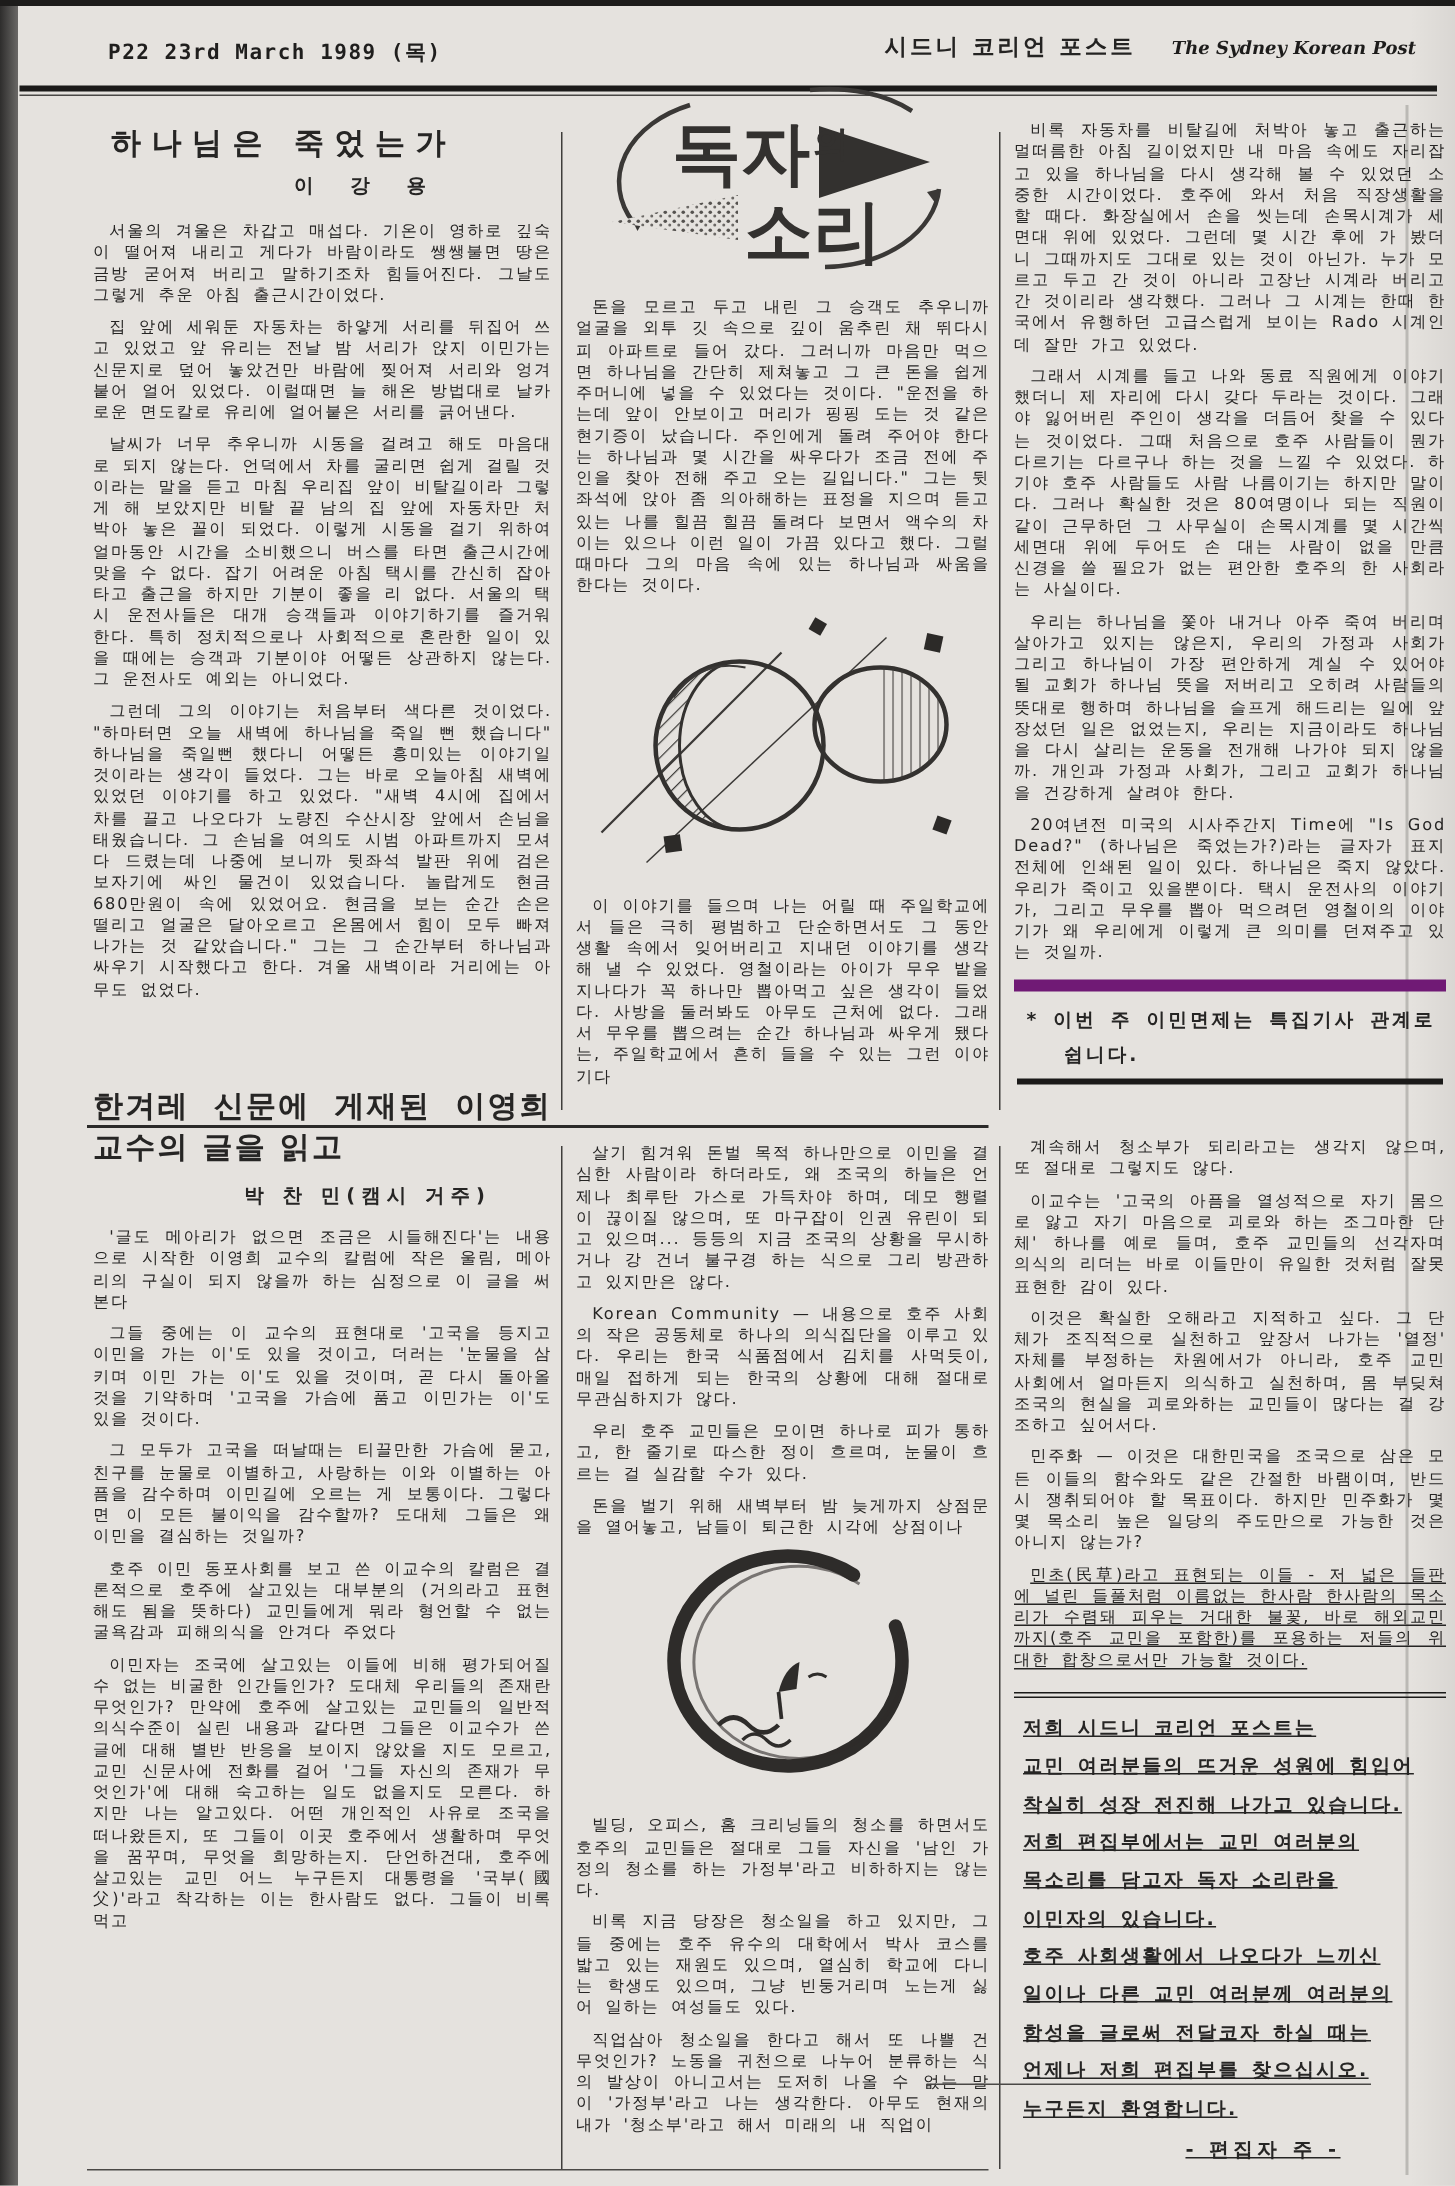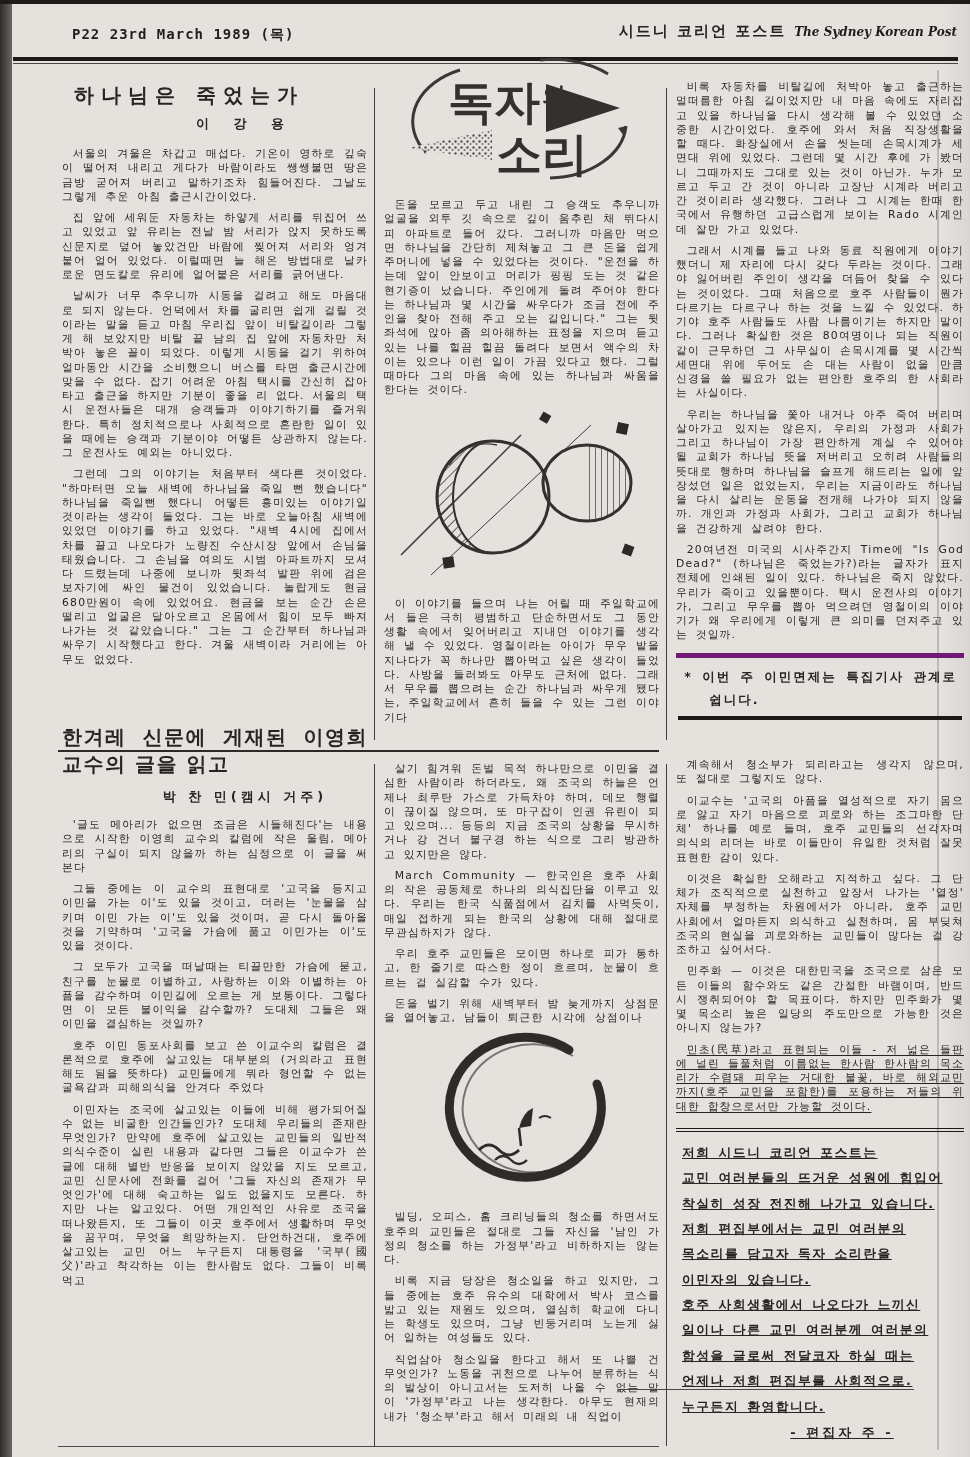--- a/index.html
+++ b/index.html
@@ -13,21 +13,21 @@
   .edge-left{position:absolute;left:0;top:0;width:12px;height:1457px;
     background:linear-gradient(90deg,#2e2d2c,#6a6866);}
   .edge-top{position:absolute;left:0;top:0;width:970px;height:4px;background:#1d1c1b;}
   .crease{position:absolute;left:937px;top:70px;width:2px;height:1380px;background:rgba(80,78,75,.28);}
   .paper-shade{position:absolute;right:0;top:0;width:30px;height:1457px;
     background:linear-gradient(90deg,rgba(0,0,0,0),rgba(0,0,0,.05));}
 
   
   .hdr-left{position:absolute;left:72px;top:26px;font-family:"DejaVu Sans Mono",monospace;
     font-weight:bold;font-size:14px;letter-spacing:1px;color:#1f1e1d;}
-  .hdr-right{position:absolute;right:13px;top:22px;display:flex;align-items:baseline;gap:8px;}
+  .hdr-right{position:absolute;right:26px;top:22px;display:flex;align-items:baseline;gap:24px;}
   .hdr-kr{font-weight:bold;font-size:15px;letter-spacing:2px;color:#242322;}
   .hdr-en{font-family:"DejaVu Serif",serif;font-weight:bold;font-style:italic;
     font-size:12px;color:#1d1c1b;}
   .hdr-rule{position:absolute;left:13px;top:57px;width:945px;height:4px;background:#1b1a19;}
   .hdr-rule2{position:absolute;left:13px;top:63px;width:945px;height:1px;background:#4a4846;}
 
   
   .col{position:absolute;overflow:hidden;text-align:justify;}
   .col p{margin:0 0 7px 0;font-size:10.8px;line-height:1.32;letter-spacing:1.2px;
     word-spacing:3px;text-indent:1em;color:#262524;}
@@ -37,21 +37,21 @@
   .a1-title{font-size:20px;font-weight:bold;letter-spacing:7px;margin:0 0 6px 12px;text-indent:0;}
   .a1-byline{font-size:13px;font-weight:bold;letter-spacing:10px;text-align:center;
     padding-left:60px;margin:0 0 14px 0;}
   .a2-title{font-size:20px;font-weight:bold;letter-spacing:1.5px;margin:0 0 10px 0;text-indent:0;}
   .a2-byline{font-size:13px;font-weight:bold;letter-spacing:4px;text-align:center;
     padding-left:60px;margin:0 0 12px 0;}
 
   .logo-wrap{margin:0 auto 10px auto;width:245px;}
   .illus-wrap{margin:6px auto;width:262px;}
 
-  .notice{border-top:5px solid #701a75;margin-top:10px;padding:8px 2px 6px 2px;}
+  .notice{border-top:8px solid #701a75;margin-top:10px;padding:8px 2px 6px 2px;}
   .notice p{font-size:12.5px;font-weight:bold;letter-spacing:2px;line-height:1.7;
     text-indent:0;margin:0 0 2px 0;}
   .notice p:first-child{text-indent:.5em;}
   .notice p:last-child{text-indent:2.5em;}
   .notice-bot{height:4px;background:#1b1a19;margin-top:6px;}
 
   .rule-mid{position:absolute;left:58px;top:750px;width:601px;height:2px;background:#2b2a29;}
   .rule-bottom{position:absolute;left:58px;top:1446px;width:601px;height:1px;background:#4a4846;}
   .rule-c3-tail{position:absolute;left:618px;top:1389px;width:296px;height:1px;background:#4a4846;}
 
@@ -78,21 +78,21 @@
   <span class="hdr-en">The Sydney Korean Post</span>
 </div>
 <div class="hdr-rule"></div>
 <div class="hdr-rule2"></div>
 
 <div class="col" style="left:62px;top:82px;width:306px;height:640px;">
   <h1 class="a1-title">하나님은 죽었는가</h1>
   <div class="a1-byline">이  강  용</div>
   <div>
       <p>서울의 겨울은 차갑고 매섭다.  기온이 영하로 깊숙이 떨어져 내리고 게다가 바람이라도 쌩쌩불면 땅은 금방 굳어져 버리고 말하기조차 힘들어진다.  그날도 그렇게 추운 아침 출근시간이었다.</p>
-      <p>집 앞에 세워둔 자동차는 하얗게 서리를 뒤집어 쓰고 있었고 앞 유리는 전날 밤 서리가 앉지 못하도록 신문지로 덮어 놓았건만 바람에 찢어져 서리와 엉겨붙어 얼어 있었다.  이럴때면 늘 해온 방법대로 날카로운 면도칼로 유리에 얼어붙은 서리를 긁어낸다.</p>
+      <p>집 앞에 세워둔 자동차는 하얗게 서리를 뒤집어 쓰고 있었고 앞 유리는 전날 밤 서리가 앉지 이민가는 신문지로 덮어 놓았건만 바람에 찢어져 서리와 엉겨붙어 얼어 있었다.  이럴때면 늘 해온 방법대로 날카로운 면도칼로 유리에 얼어붙은 서리를 긁어낸다.</p>
       <p>날씨가 너무 추우니까 시동을 걸려고 해도 마음대로 되지 않는다.  언덕에서 차를 굴리면 쉽게 걸릴 것이라는 말을 듣고 마침 우리집 앞이 비탈길이라 그렇게 해 보았지만 비탈 끝 남의 집 앞에 자동차만 처박아 놓은 꼴이 되었다.  이렇게 시동을 걸기 위하여 얼마동안 시간을 소비했으니 버스를 타면 출근시간에 맞을 수 없다.  잡기 어려운 아침 택시를 간신히 잡아타고 출근을 하지만 기분이 좋을 리 없다.  서울의 택시 운전사들은 대개 승객들과 이야기하기를 즐거워 한다.  특히 정치적으로나 사회적으로 혼란한 일이 있을 때에는 승객과 기분이야 어떻든 상관하지 않는다.  그 운전사도 예외는 아니었다.</p>
       <p>그런데 그의 이야기는 처음부터 색다른 것이었다. "하마터면 오늘 새벽에 하나님을 죽일 뻔 했습니다" 하나님을 죽일뻔 했다니 어떻든 흥미있는 이야기일 것이라는 생각이 들었다.  그는 바로 오늘아침 새벽에 있었던 이야기를 하고 있었다. "새벽 4시에 집에서 차를 끌고 나오다가 노량진 수산시장 앞에서 손님을 태웠습니다.  그 손님을 여의도 시범 아파트까지 모셔다 드렸는데 나중에 보니까 뒷좌석 발판 위에 검은 보자기에 싸인 물건이 있었습니다.  놀랍게도 현금 680만원이 속에 있었어요.  현금을 보는 순간 손은 떨리고 얼굴은 달아오르고 온몸에서 힘이 모두 빠져나가는 것 같았습니다." 그는 그 순간부터 하나님과 싸우기 시작했다고 한다.  겨울 새벽이라 거리에는 아무도 없었다.</p>
     </div>
 </div>
 
 <div class="vrule" style="left:374px;top:88px;height:652px;"></div>
 
 <div class="col" style="left:384px;top:56px;width:276px;height:692px;">
   <div class="logo-wrap">
     <svg width="245" height="128" viewBox="0 0 245 128">
@@ -178,21 +178,21 @@
       <p>호주 이민 동포사회를 보고 쓴 이교수의 칼럼은 결론적으로 호주에 살고있는 대부분의 (거의라고 표현해도 됨을 뜻하다) 교민들에게 뭐라 형언할 수 없는 굴욕감과 피해의식을 안겨다 주었다</p>
       <p>이민자는 조국에 살고있는 이들에 비해 평가되어질 수 없는 비굴한 인간들인가?  도대체 우리들의 존재란 무엇인가?  만약에 호주에 살고있는 교민들의 일반적 의식수준이 실린 내용과 같다면 그들은 이교수가 쓴 글에 대해 별반 반응을 보이지 않았을 지도 모르고,  교민 신문사에 전화를 걸어 '그들 자신의 존재가 무엇인가'에 대해 숙고하는 일도 없을지도 모른다.  하지만 나는 알고있다.  어떤 개인적인 사유로 조국을 떠나왔든지,  또 그들이 이곳 호주에서 생활하며 무엇을 꿈꾸며,  무엇을 희망하는지.  단언하건대,  호주에 살고있는 교민 어느 누구든지 대통령을 '국부(國父)'라고 착각하는 이는 한사람도 없다.  그들이 비록 먹고</p>
     </div>
 </div>
 
 <div class="vrule" style="left:374px;top:764px;height:682px;"></div>
 
 <div class="col" style="left:384px;top:762px;width:276px;height:684px;">
   <div>
       <p>살기 힘겨워 돈벌 목적 하나만으로 이민을 결심한 사람이라 하더라도,  왜 조국의 하늘은 언제나 최루탄 가스로 가득차야 하며,  데모 행렬이 끊이질 않으며,  또 마구잡이 인권 유린이 되고 있으며...  등등의 지금 조국의 상황을 무시하거나 강 건너 불구경 하는 식으로 그리 방관하고 있지만은 않다.</p>
-      <p>March Community — 한국인은 호주 사회의 작은 공동체로 하나의 의식집단을 이루고 있다.  우리는 한국 식품점에서 김치를 사먹듯이,  매일 접하게 되는 한국의 상황에 대해 절대로 무관심하지가 않다.</p>
+      <p>Korean Community — 내용으로 호주 사회의 작은 공동체로 하나의 의식집단을 이루고 있다.  우리는 한국 식품점에서 김치를 사먹듯이,  매일 접하게 되는 한국의 상황에 대해 절대로 무관심하지가 않다.</p>
       <p>우리 호주 교민들은 모이면 하나로 피가 통하고,  한 줄기로 따스한 정이 흐르며,  눈물이 흐르는 걸 실감할 수가 있다.</p>
       <p>돈을 벌기 위해 새벽부터 밤 늦게까지 상점문을 열어놓고,  남들이 퇴근한 시각에 상점이나</p>
     </div>
   <div class="illus-wrap">
     <svg width="258" height="168" viewBox="0 0 258 168">
       <path d="M 178 18 A 76 70 0 1 0 206 52" fill="none" stroke="#2e2c2a" stroke-width="9" stroke-linecap="round"></path>
       <path d="M 182 24 A 70 64 0 1 0 208 56" fill="none" stroke="#2e2c2a" stroke-width="2" opacity=".6"></path>
       <path d="M 88 118 q 10 -10 20 0 q 10 10 20 0" fill="none" stroke="#2e2c2a" stroke-width="3"></path>
       <path d="M 104 128 q 8 -8 16 0 q 8 8 16 0" fill="none" stroke="#2e2c2a" stroke-width="2.2"></path>
       <path d="M 128 96 q 4 -16 14 -20 l -2 18 z" fill="#2e2c2a"></path>
@@ -221,21 +221,21 @@
     <div>
         <p>저희 시드니 코리언 포스트는</p>
         <p>교민 여러분들의 뜨거운 성원에 힘입어</p>
         <p>착실히 성장 전진해 나가고 있습니다.</p>
         <p>저희 편집부에서는 교민 여러분의</p>
         <p>목소리를 담고자 독자 소리란을</p>
         <p>이민자의 있습니다.</p>
         <p>호주 사회생활에서 나오다가 느끼신</p>
         <p>일이나 다른 교민 여러분께 여러분의</p>
         <p>함성을 글로써 전달코자 하실 때는</p>
-        <p>언제나 저희 편집부를 사회적으로.</p>
+        <p>언제나 저희 편집부를 찾으십시오.</p>
         <p>누구든지 환영합니다.</p>
       </div>
     <div class="editor-signoff">- 편집자 주 -</div>
 
   </div>
 </div>
 
 <div class="rule-bottom"></div>
 <div class="rule-c3-tail"></div>
 

